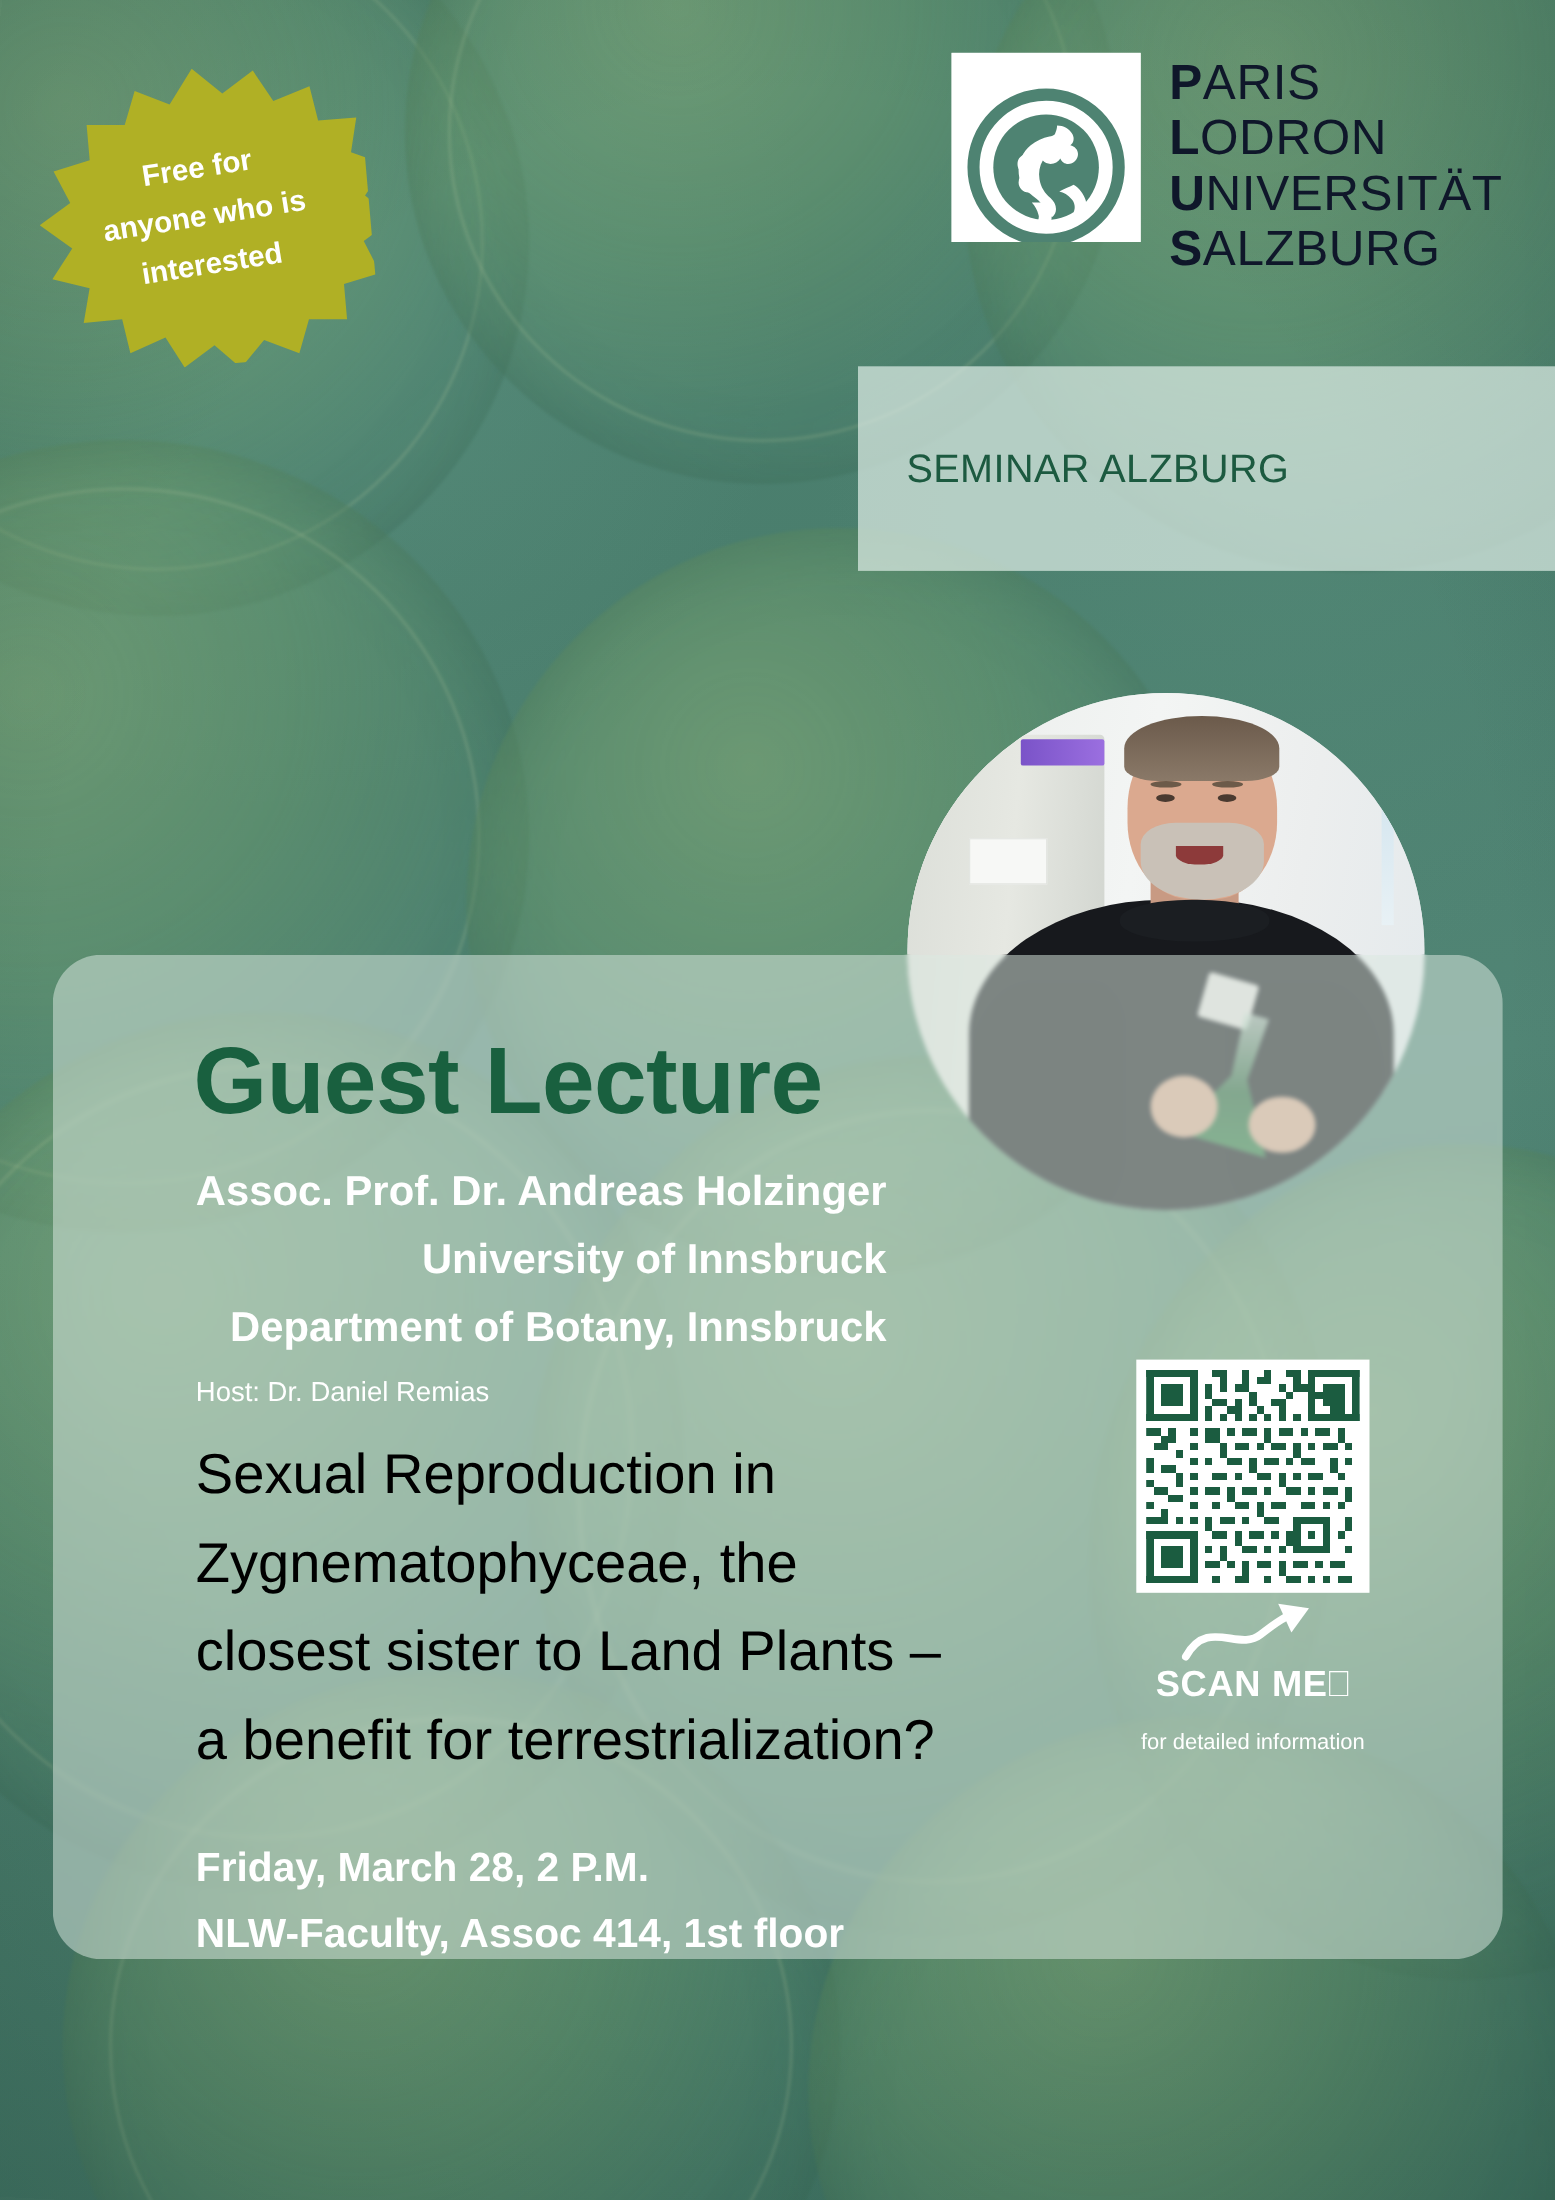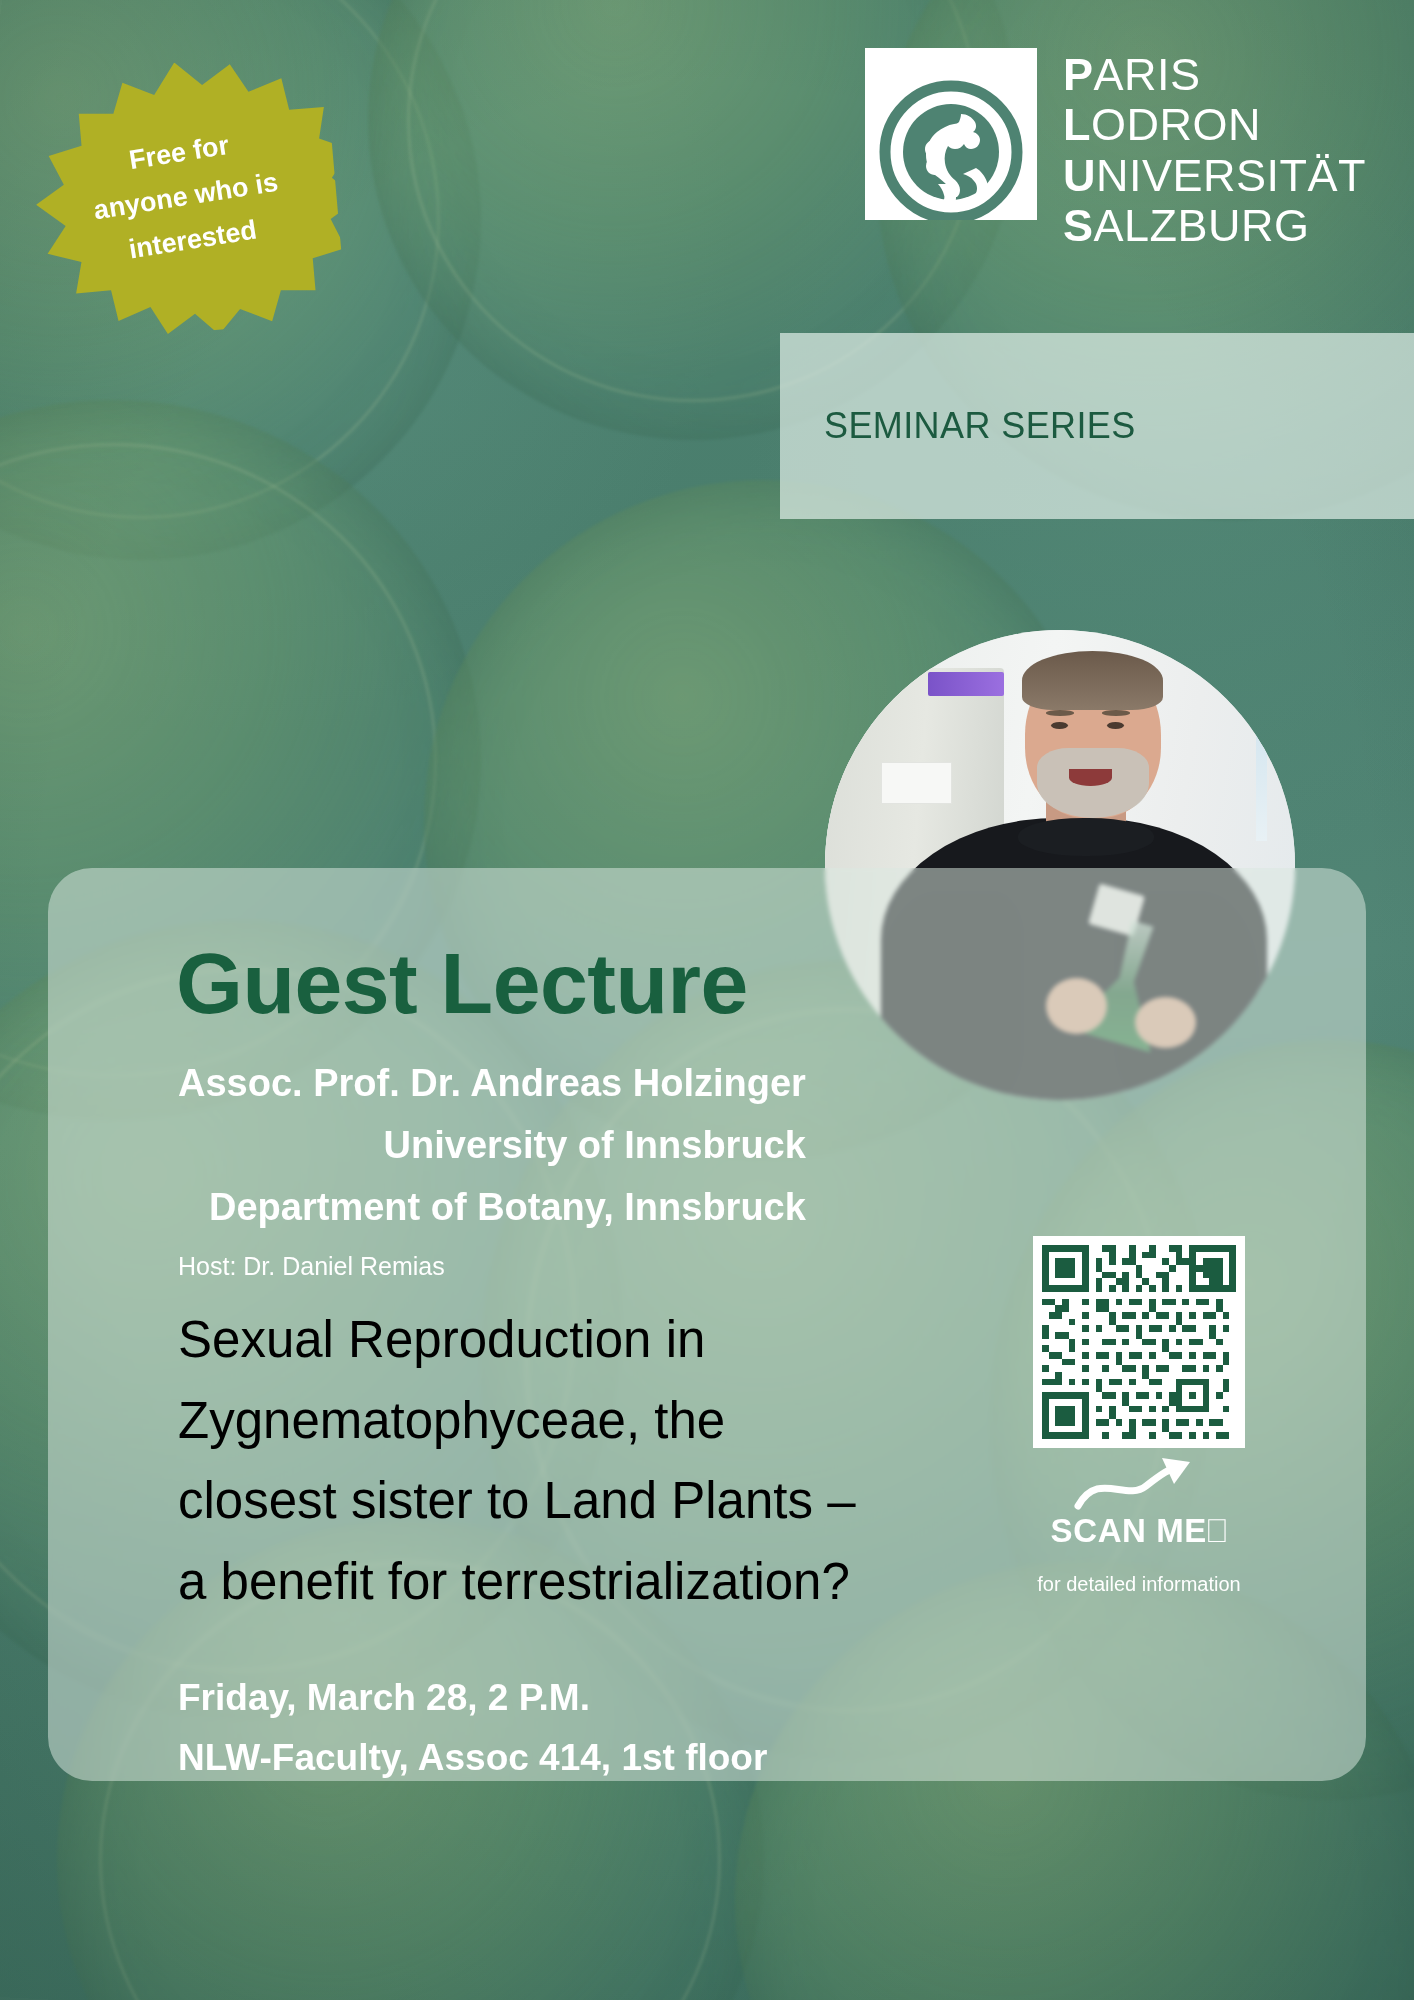--- a/index.html
+++ b/index.html
@@ -89,21 +89,21 @@
   .logo { position: absolute; right: 48px; top: 48px; display: flex; align-items: flex-start; gap: 26px; }
   .logo-mark {
     position: relative;
     width: 172px; height: 172px;
     background: #ffffff;
   }
   .logo-mark svg { position: absolute; left: 0; top: 0; }
   .logo-words { padding-top: 2px; }
   .logo-words .lw {
     display: block;
-    color: #ffffff;
+    color: #0f172a;
     font-size: 45px;
     letter-spacing: .5px;
     line-height: 1.12;
     font-weight: 300;
     white-space: nowrap;
   }
   .logo-words .lw b { font-weight: bold; }
 
   
   .series-band {
@@ -294,21 +294,21 @@
     </div>
     <div class="logo-words">
       <span class="lw"><b>P</b>ARIS</span>
       <span class="lw"><b>L</b>ODRON</span>
       <span class="lw"><b>U</b>NIVERSITÄT</span>
       <span class="lw"><b>S</b>ALZBURG</span>
     </div>
   </div>
 
   <div class="series-band">
-    <span>SEMINAR SERIES</span>
+    <span>SEMINAR ALZBURG</span>
   </div>
 
   <div class="portrait">
     <div class="ph-wall"></div>
     <div class="ph-cab"></div>
     <div class="ph-label"></div>
     <div class="ph-purple"></div>
     <div class="ph-blue"></div>
     <div class="ph-body"></div>
     <div class="ph-neck"></div>

